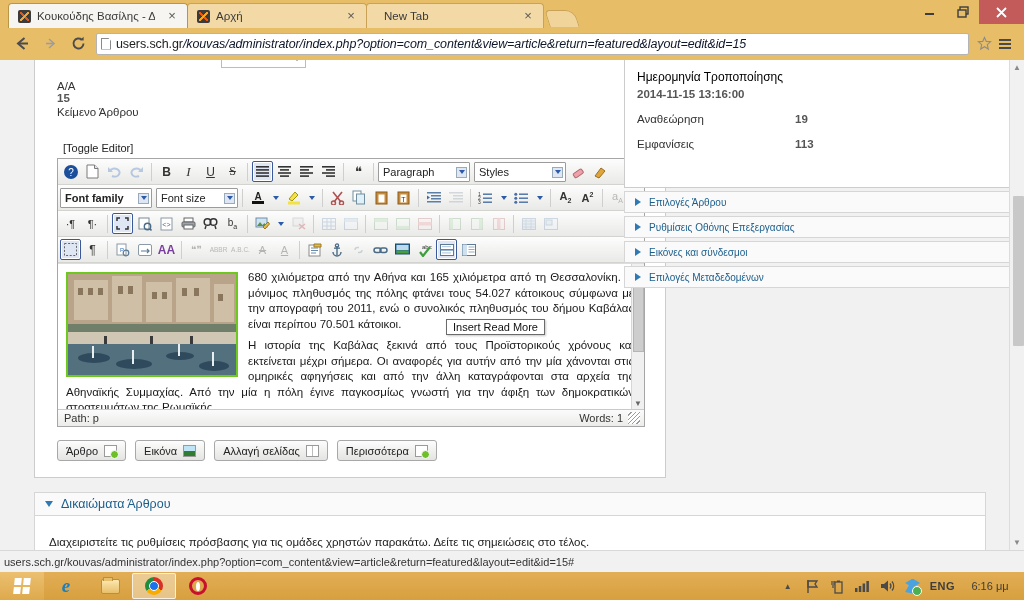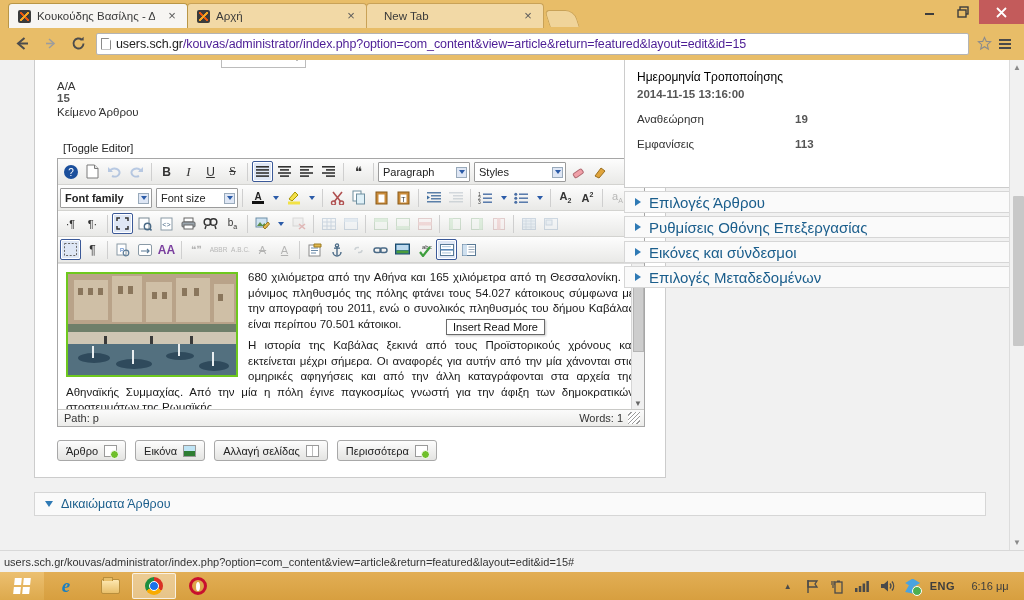--- a/index.html
+++ b/index.html
@@ -65,21 +65,21 @@
   .page-icon { width:10px; height:12px; flex:0 0 10px; position:relative; }
   .page-icon::before {
     content:""; position:absolute; inset:0; border:1px solid #8a8a8a; background:#fff;
     border-top-right-radius:0;
     clip-path: polygon(0 0, 70% 0, 100% 28%, 100% 100%, 0 100%);
   }
   .url-text {
     font-size:12.5px; color:#222; white-space:nowrap; overflow:hidden;
     letter-spacing:-0.1px;
   }
-  .url-text .dim { color:#4c1d95; }
+  .url-text .dim { color:#0f172a;font-style:italic; }
   .star-btn { width:20px; height:20px; display:flex; align-items:center; justify-content:center; color:#8c8c8c; }
   .menu-btn { width:22px; height:22px; display:flex; flex-direction:column; justify-content:center; gap:2px; align-items:center; }
   .menu-btn i { display:block; width:12px; height:2px; background:#4a4a4a; }
 
   .win-ctrls { position:absolute; right:0; top:0; height:26px; display:flex; align-items:flex-start; }
   .win-btn { width:33px; height:24px; display:flex; align-items:center; justify-content:center; color:#3d3d3d; }
   .win-btn.close { background:#c35b5b; color:#fff; width:45px; }
 
   
   .viewport {
@@ -171,21 +171,21 @@
   .irow { display:flex; align-items:center; height:25px; }
   .ilabel { color:#333; font-size:11.5px; width:158px; }
   .ival { color:#555; font-size:11.5px; font-weight:bold; }
   .idate { color:#555; font-size:11.5px; font-weight:bold; padding:4px 0 6px 0; }
   .accordion { margin-top:3px; }
   .acc-item {
     height:22px; display:flex; align-items:center; gap:8px; padding-left:10px;
     background:#fafafa; border:1px solid #d6d6d6; margin-bottom:3px;
   }
   .acc-item .tri { width:0;height:0;border-top:4px solid transparent;border-bottom:4px solid transparent;border-left:6px solid #2f7ab5; }
-  .acc-item .lbl { font-size:15px; color:#1b5e8c; }
+  .acc-item .lbl { font-size:10px; color:#1b5e8c; }
 
   
   .perm-wrap { position:absolute; left:34px; top:432px; width:952px; }
   .perm-head {
     height:24px; display:flex; align-items:center; gap:8px; padding-left:10px;
     background:#fafafa; border:1px solid #d6d6d6;
   }
   .perm-head .tri { width:0;height:0;border-left:4px solid transparent;border-right:4px solid transparent;border-top:6px solid #2f7ab5; }
   .perm-head .lbl { font-size:12.5px; color:#1b5e8c; }
   .perm-body { background:#fff; border:1px solid #d6d6d6; border-top:none; padding:20px 14px 8px 14px; }
@@ -917,20 +917,23 @@
         </div>
       </div>
 
       <div class="tooltip">Insert Read More</div>
 
       <div class="perm-wrap">
         <div class="perm-head">
           <span class="tri"></span>
           <span class="lbl">Δικαιώματα Άρθρου</span>
         </div>
+        <div class="perm-body">
+          <p>Διαχειριστείτε τις ρυθμίσεις πρόσβασης για τις ομάδες χρηστών παρακάτω. Δείτε τις σημειώσεις στο τέλος.</p>
+        </div>
       </div>
 
     </div>
   </div>
 
   <div class="page-scroll">
     <span class="pa" style="top:3px">▲</span>
     <div class="track">
       <div class="thumb"></div>
     </div>

